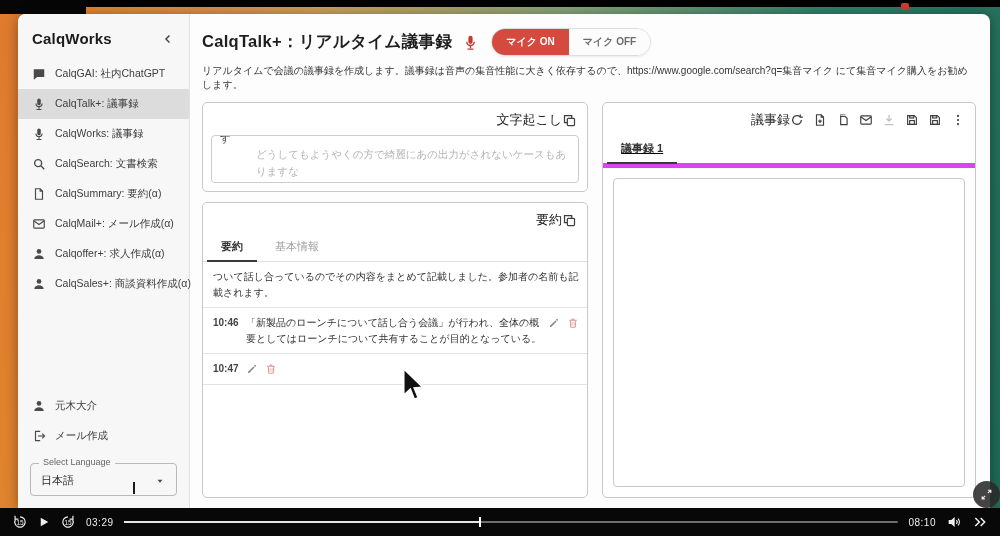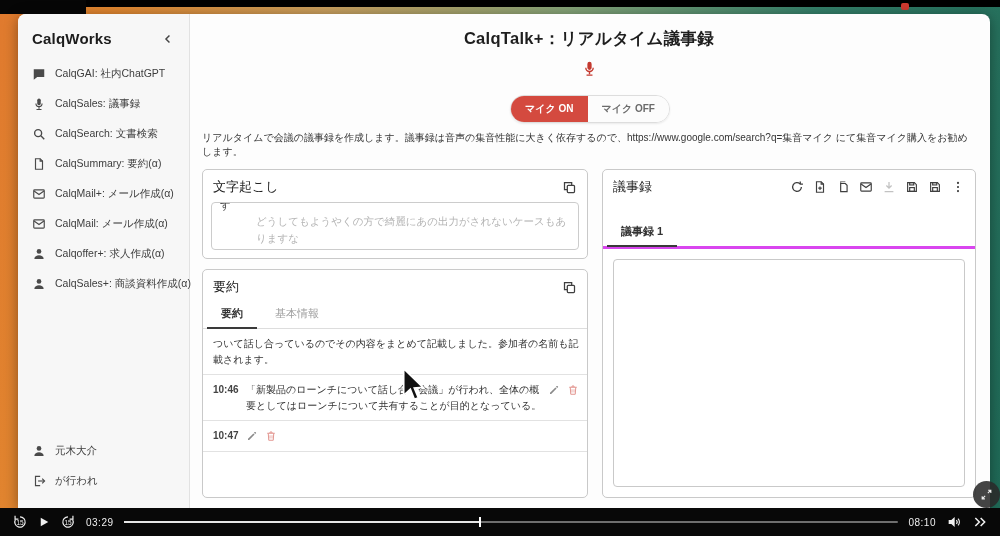--- a/index.html
+++ b/index.html
@@ -30,33 +30,33 @@
   .side-spacer { flex:1; }
   .lang-box { margin:12px 12px 0; border:1px solid #b9b9b9; border-radius:4px; position:relative;
     padding:9px 10px 7px; display:flex; align-items:center; justify-content:space-between; cursor:pointer; background:#f7f7f7; }
   .lang-legend { position:absolute; top:-7px; left:8px; background:#f7f7f7; padding:0 4px; font-size:9px; color:#666; }
   .lang-value { font-size:11px; color:#2e2e2e; }
   .lang-arrow { width:12px; height:12px; color:#444; }
   .ibeam { position:absolute; left:102px; top:18px; width:1.5px; height:12px; background:#1a1a1a; }
 
   
   .main { flex:1; display:flex; flex-direction:column; padding:14px 14px 10px 12px; min-width:0; }
-  .title-row { display:flex; align-items:center; gap:10px;flex-direction:column; }
+  .title-row { display:flex; align-items:center; gap:10px; }
   .page-title { font-size:16.5px; font-weight:bold; color:#1e1e1e; letter-spacing:.3px; }
   .mic-red { width:17px; height:17px; color:#c4392f; }
-  .mic-toggle { display:flex; border:1px solid #ddd; border-radius:16px; overflow:hidden; margin-left:2px; box-shadow:0 1px 2px rgba(0,0,0,.08);margin-top:8px; }
+  .mic-toggle { display:flex; border:1px solid #ddd; border-radius:16px; overflow:hidden; margin-left:2px; box-shadow:0 1px 2px rgba(0,0,0,.08); }
   .mic-on { background:#d44a3f; color:#fff; font-size:10px; font-weight:bold; padding:6px 14px; border:none; cursor:pointer; font-family:inherit; }
   .mic-off { background:#fcfcfc; color:#6b6b6b; font-size:10px; font-weight:bold; padding:6px 14px; border:none; cursor:pointer; font-family:inherit; }
   .desc { margin-top:8px; font-size:10px; color:#353535; }
   .cols { display:flex; gap:14px; margin-top:10px; flex:1; min-height:0; }
   .left-col { width:386px; flex:none; display:flex; flex-direction:column; gap:10px; min-height:0; }
   .right-col { flex:1; min-width:0; display:flex; }
 
   .panel { border:1px solid #c9c9c9; border-radius:5px; background:#fff; display:flex; flex-direction:column; min-height:0; }
-  .panel-head { display:flex; align-items:center; justify-content:space-between; padding:8px 10px 4px;font-family:Liberation Serif, serif; }
+  .panel-head { display:flex; align-items:center; justify-content:flex-end; padding:8px 10px 4px;font-family:Liberation Serif, serif; }
   .panel-title { font-size:13px; color:#222; }
   .icon-btn { width:15px; height:15px; color:#3f3f3f; cursor:pointer; background:none; border:none; padding:0; }
 
   .transcript { height:90px; flex:none; }
   .transcript-box { margin:2px 8px 8px; border:1px solid #ccc; border-radius:4px; padding:3px 8px;
     font-size:10.5px; line-height:1.55; color:#3f3f3f; overflow:hidden; flex:1;
     display:flex; flex-direction:column; justify-content:flex-end; }
   .pending { color:#b3b3b3;margin-left:36px; }
 
   .summary { flex:1; }
@@ -71,21 +71,21 @@
   .entry-text { flex:1; }
   .entry-actions { flex:none; display:flex; gap:7px; align-items:flex-start; padding-top:2px; }
   .act { width:12px; height:12px; background:none; border:none; padding:0; cursor:pointer; }
   .act-edit { color:#8a8a8a; }
   .act-del { color:#e39791; }
 
   .minutes { flex:1; }
   .toolbar { display:flex; align-items:center; gap:9px; }
   .tbtn { width:14px; height:14px; color:#3f3f3f; background:none; border:none; padding:0; cursor:pointer; }
   .tbtn.disabled { color:#c2c2c2; }
-  .mtabs { display:flex; border-bottom:3px solid #d946ef; padding:0 2px; margin-top:18px; }
+  .mtabs { display:flex; border-bottom:5px solid #d946ef; padding:0 2px; margin-top:2px;text-decoration:underline; }
   .mbody { flex:1; margin:10px; border:1px solid #c9c9c9; border-radius:4px; background:#fff; }
 
   
   .player { position:absolute; left:0; right:0; bottom:0; height:28px; background:#080808;
     display:flex; align-items:center; gap:10px; padding:0 12px; color:#f0f0f0; }
   .pbtn { background:none; border:none; color:#f0f0f0; padding:0; cursor:pointer; position:relative; }
   .i16 { display:block; width:16px; height:16px; }
   .i12 { display:block; width:12px; height:12px; }
   .skip-num { position:absolute; left:0; right:0; top:5px; text-align:center; font-size:6.5px; color:#f0f0f0; }
   .ptime { font-size:10px; color:#eee; letter-spacing:.5px; }
@@ -124,31 +124,42 @@
 
         <div class="nav-item">
           <span class="i">
             <svg viewBox="0 0 24 24" fill="currentColor">
               <path d="M3 4h18v13H9l-6 5z"></path>
             </svg>
           </span>
           <span>CalqGAI: 社内ChatGPT</span>
         </div>
 
-
-        <div class="nav-item">
+        <div class="nav-item active">
           <span class="i">
             <svg viewBox="0 0 24 24" fill="currentColor">
               <rect x="9" y="2.5" width="6" height="11.5" rx="3"></rect>
               <path d="M5.8 11a6.2 6.2 0 0 0 12.4 0h-1.9a4.3 4.3 0 0 1-8.6 0z"></path>
               <rect x="11" y="17" width="2" height="3.2"></rect>
               <rect x="7.5" y="20.4" width="9" height="1.8" rx=".9"></rect>
             </svg>
           </span>
-          <span>CalqSales: 議事録</span>
+          <span>CalqTalk+: 議事録</span>
+        </div>
+
+        <div class="nav-item">
+          <span class="i">
+            <svg viewBox="0 0 24 24" fill="currentColor">
+              <rect x="9" y="2.5" width="6" height="11.5" rx="3"></rect>
+              <path d="M5.8 11a6.2 6.2 0 0 0 12.4 0h-1.9a4.3 4.3 0 0 1-8.6 0z"></path>
+              <rect x="11" y="17" width="2" height="3.2"></rect>
+              <rect x="7.5" y="20.4" width="9" height="1.8" rx=".9"></rect>
+            </svg>
+          </span>
+          <span>CalqWorks: 議事録</span>
         </div>
 
         <div class="nav-item">
           <span class="i">
             <svg viewBox="0 0 24 24" fill="none" stroke="currentColor" stroke-width="2.4">
               <circle cx="10.5" cy="10.5" r="6"></circle>
               <line x1="15.2" y1="15.2" x2="21" y2="21"></line>
             </svg>
           </span>
           <span>CalqSearch: 文書検索</span>
@@ -167,29 +178,20 @@
         <div class="nav-item">
           <span class="i">
             <svg viewBox="0 0 24 24" fill="none" stroke="currentColor" stroke-width="2">
               <rect x="3" y="5" width="18" height="14" rx="1.5"></rect>
               <path d="M3.5 7l8.5 6 8.5-6"></path>
             </svg>
           </span>
           <span>CalqMail+: メール作成(α)</span>
         </div>
 
-        <div class="nav-item">
-          <span class="i">
-            <svg viewBox="0 0 24 24" fill="none" stroke="currentColor" stroke-width="2">
-              <rect x="3" y="5" width="18" height="14" rx="1.5"></rect>
-              <path d="M3.5 7l8.5 6 8.5-6"></path>
-            </svg>
-          </span>
-          <span>CalqMail: メール作成(α)</span>
-        </div>
 
         <div class="nav-item">
           <span class="i">
             <svg viewBox="0 0 24 24" fill="currentColor">
               <circle cx="12" cy="7.5" r="4"></circle>
               <path d="M4 20.5c0-4.2 4-6.3 8-6.3s8 2.1 8 6.3z"></path>
             </svg>
           </span>
           <span>Calqoffer+: 求人作成(α)</span>
         </div>
@@ -216,23 +218,33 @@
         <span>元木大介</span>
       </div>
       <div class="nav-item">
         <span class="i">
             <svg viewBox="0 0 24 24" fill="none" stroke="currentColor" stroke-width="2">
               <path d="M14 4H6v16h8"></path>
               <path d="M10.5 12H21"></path>
               <path d="M17.5 8l4 4-4 4"></path>
             </svg>
           </span>
-        <span>が行われ</span>
-      </div>
-
+        <span>メール作成</span>
+      </div>
+
+      <div class="lang-box">
+        <span class="lang-legend">Select Language</span>
+        <span class="lang-value">日本語</span>
+        <span class="lang-arrow">
+            <svg viewBox="0 0 24 24" fill="currentColor">
+              <path d="M7 9.5l5 6 5-6z"></path>
+            </svg>
+          </span>
+        <span class="ibeam"></span>
+      </div>
     </div>
 
     <div class="main">
       <div class="title-row">
         <h1 class="page-title">CalqTalk+：リアルタイム議事録</h1>
         <span class="mic-red">
             <svg viewBox="0 0 24 24" fill="currentColor">
               <rect x="9" y="2.5" width="6" height="11.5" rx="3"></rect>
               <path d="M5.8 11a6.2 6.2 0 0 0 12.4 0h-1.9a4.3 4.3 0 0 1-8.6 0z"></path>
               <rect x="11" y="17" width="2" height="3.2"></rect>

